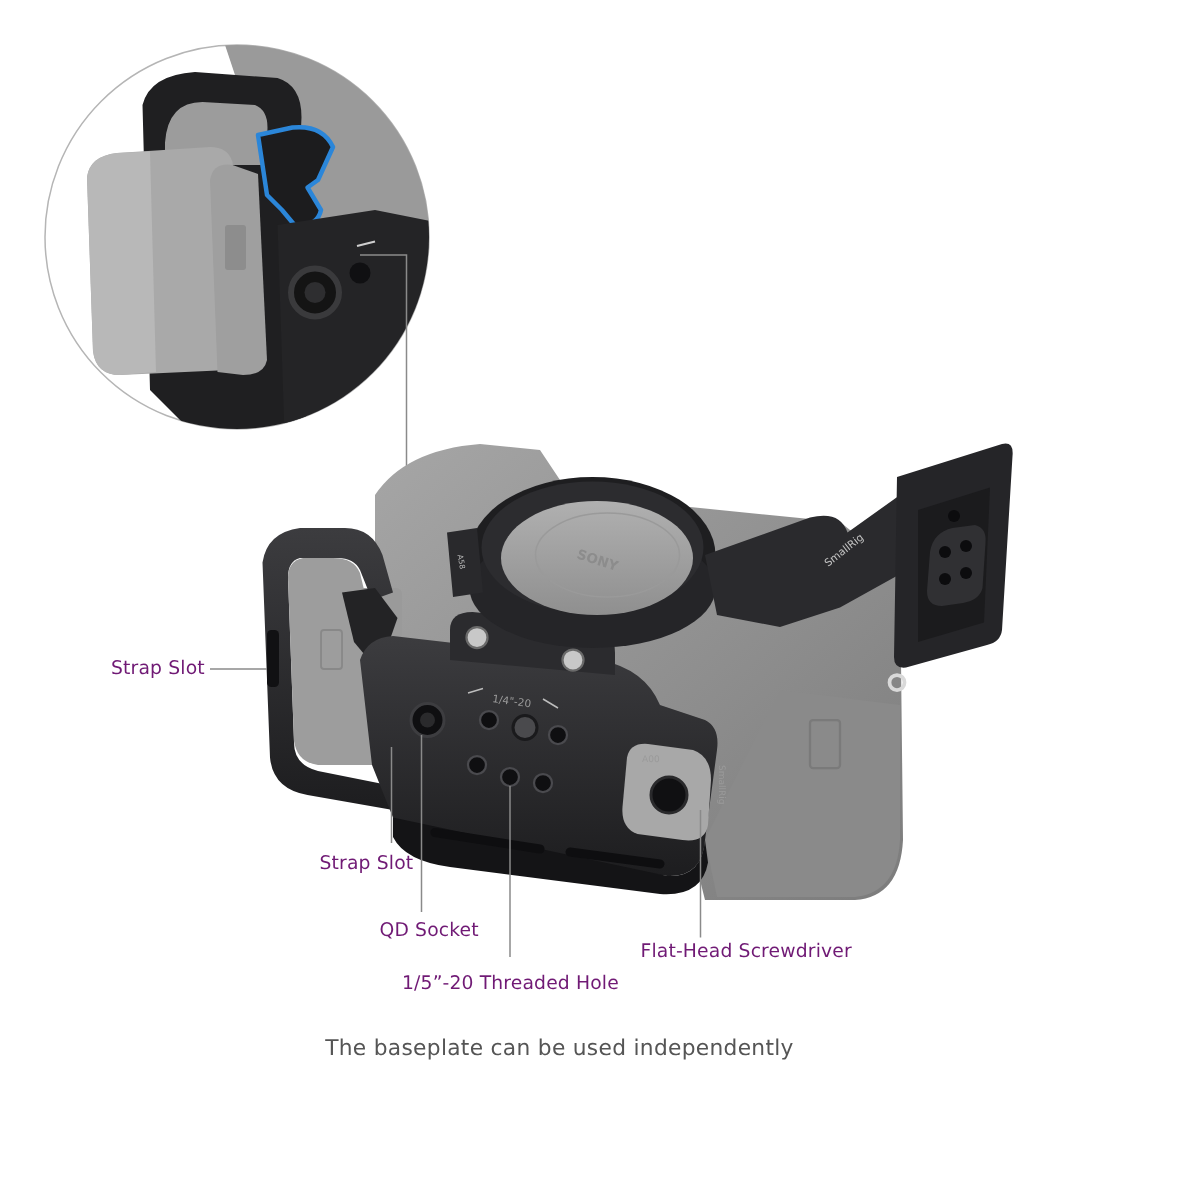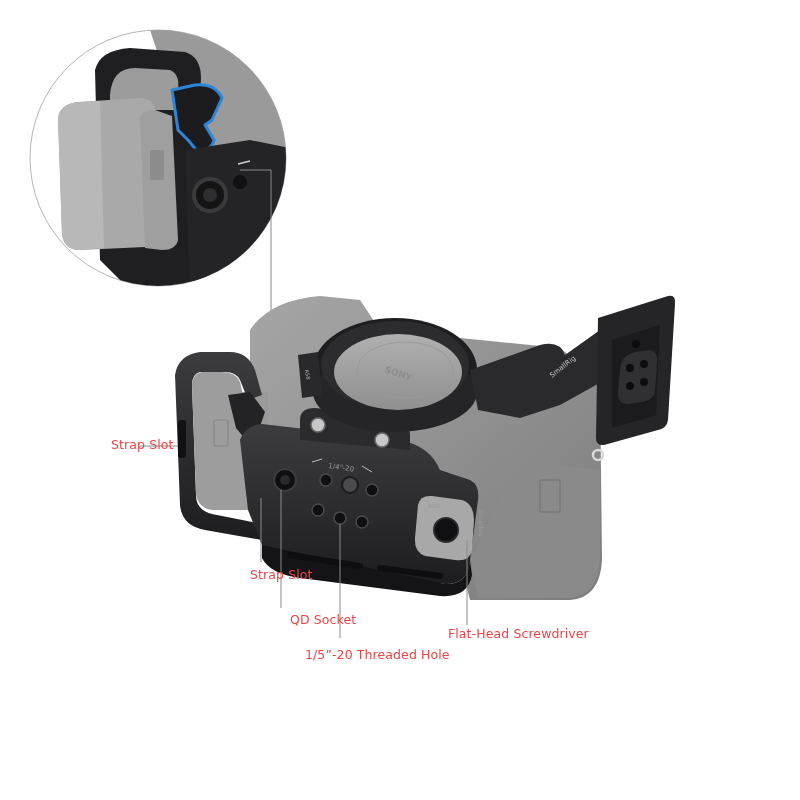--- a/index.html
+++ b/index.html
@@ -1,21 +1,21 @@
 <!DOCTYPE html>
 <html><head>
   <meta charset="utf-8">
   <style>
     html, body { margin: 0; padding: 0; background: #ffffff; }
     body { width: 800px; height: 800px; position: relative; overflow: hidden;
            font-family: "DejaVu Sans", "Liberation Sans", sans-serif; }
     .stage { position: absolute; left: 0; top: 0; width: 800px; height: 800px; }
     svg.art { position: absolute; left: 0; top: 0; }
-    .label { position: absolute; font-size: 12.5px; color: #ef4444; white-space: nowrap;
-             letter-spacing: 0.1px; line-height: 1; margin-left: 37px; }
+    .label { position: absolute; font-size: 12.5px; color: #701a75; white-space: nowrap;
+             letter-spacing: 0.1px; line-height: 1; }
     .caption { position: absolute; left: 0; width: 746px; top: 691px; text-align: center;
                font-size: 14.5px; color: #555555; letter-spacing: 0.2px; }
     .mark { font-family: "DejaVu Sans", sans-serif; fill: #9a9a9a; }
   </style>
 </head>
 <body>
 
 <div class="stage">
 
   <svg class="art" width="800" height="800" viewBox="0 0 800 800">
@@ -134,15 +134,16 @@
       <line x1="281" y1="490" x2="281" y2="608"></line>
       <line x1="340" y1="524" x2="340" y2="638"></line>
       <line x1="467" y1="540" x2="467" y2="625"></line>
     </g>
   </svg>
 
   <div class="label" style="left:74px; top:439px;">Strap Slot</div>
   <div class="label" style="left:213px; top:569px;">Strap Slot</div>
   <div class="label" style="left:253px; top:614px;">QD Socket</div>
   <div class="label" style="left:268px; top:649px;">1/5”-20 Threaded Hole</div>
-  <div class="label" style="left:411px; top:628px;">Flat-Head Screwdriver</div>
+  <div class="label" style="left:427px; top:628px;">Flat-Head Screwdriver</div>
 
+  <div class="caption">The baseplate can be used independently</div>
 </div>
 
 </body></html>

